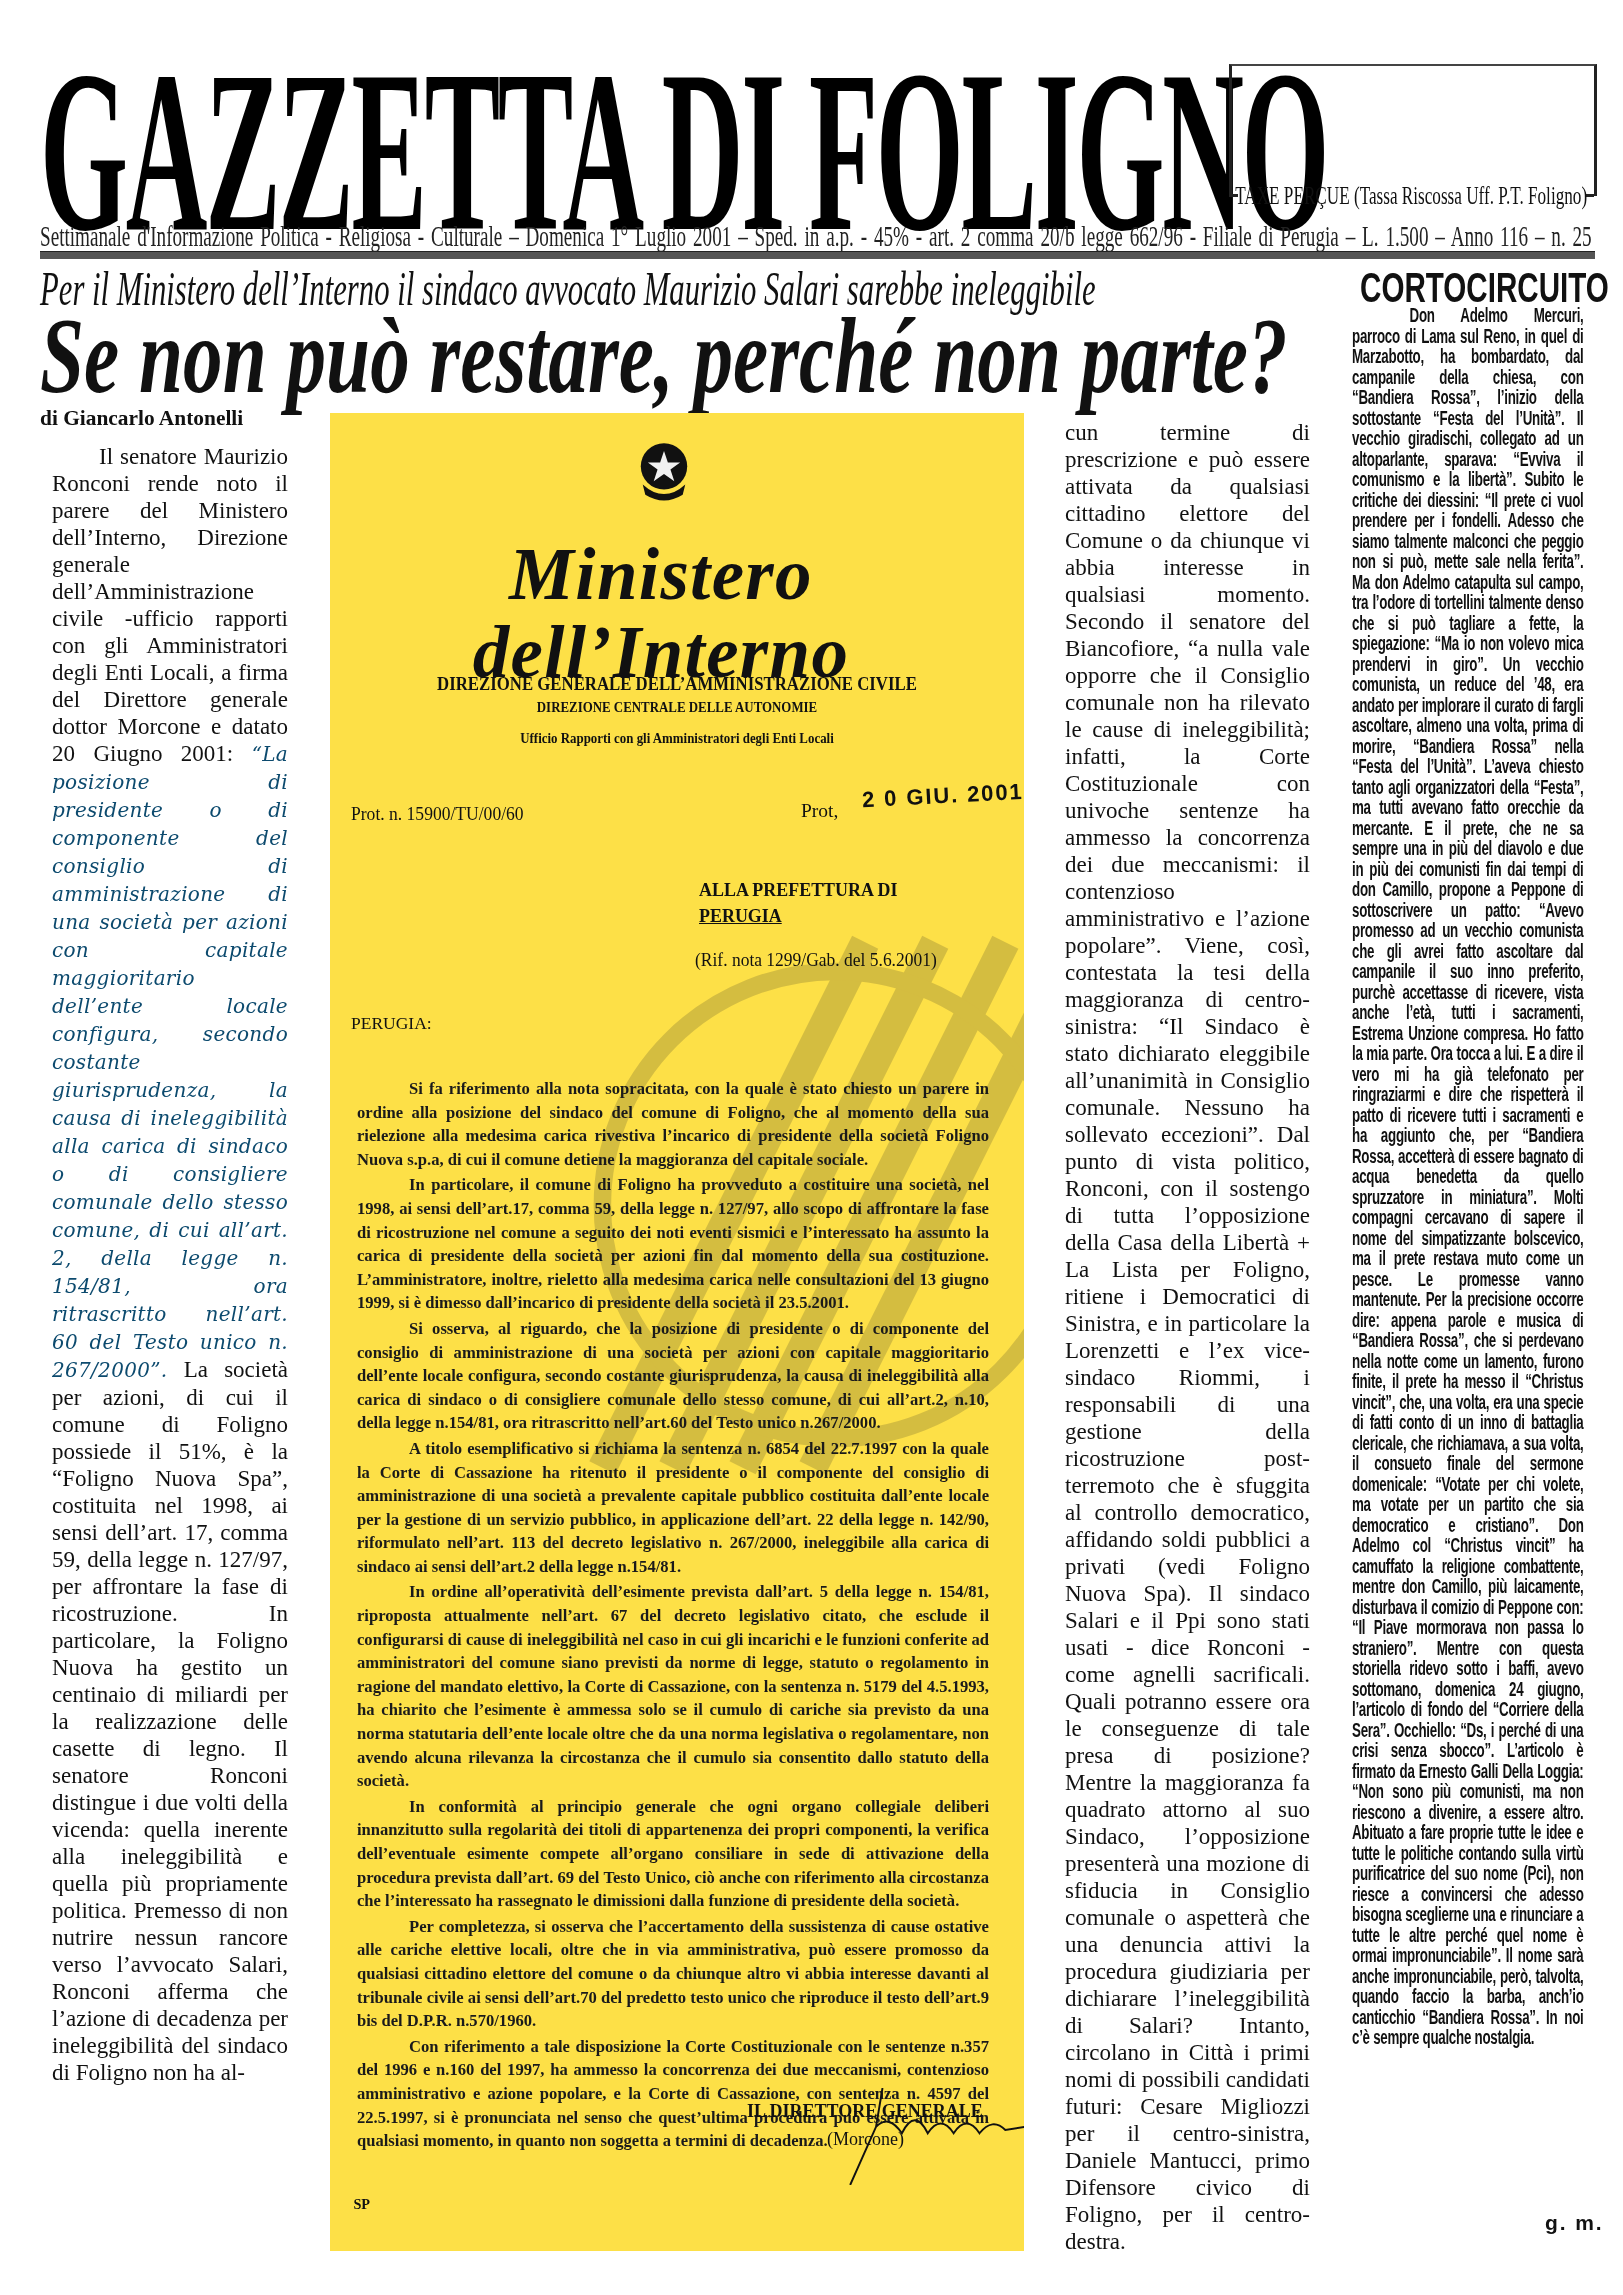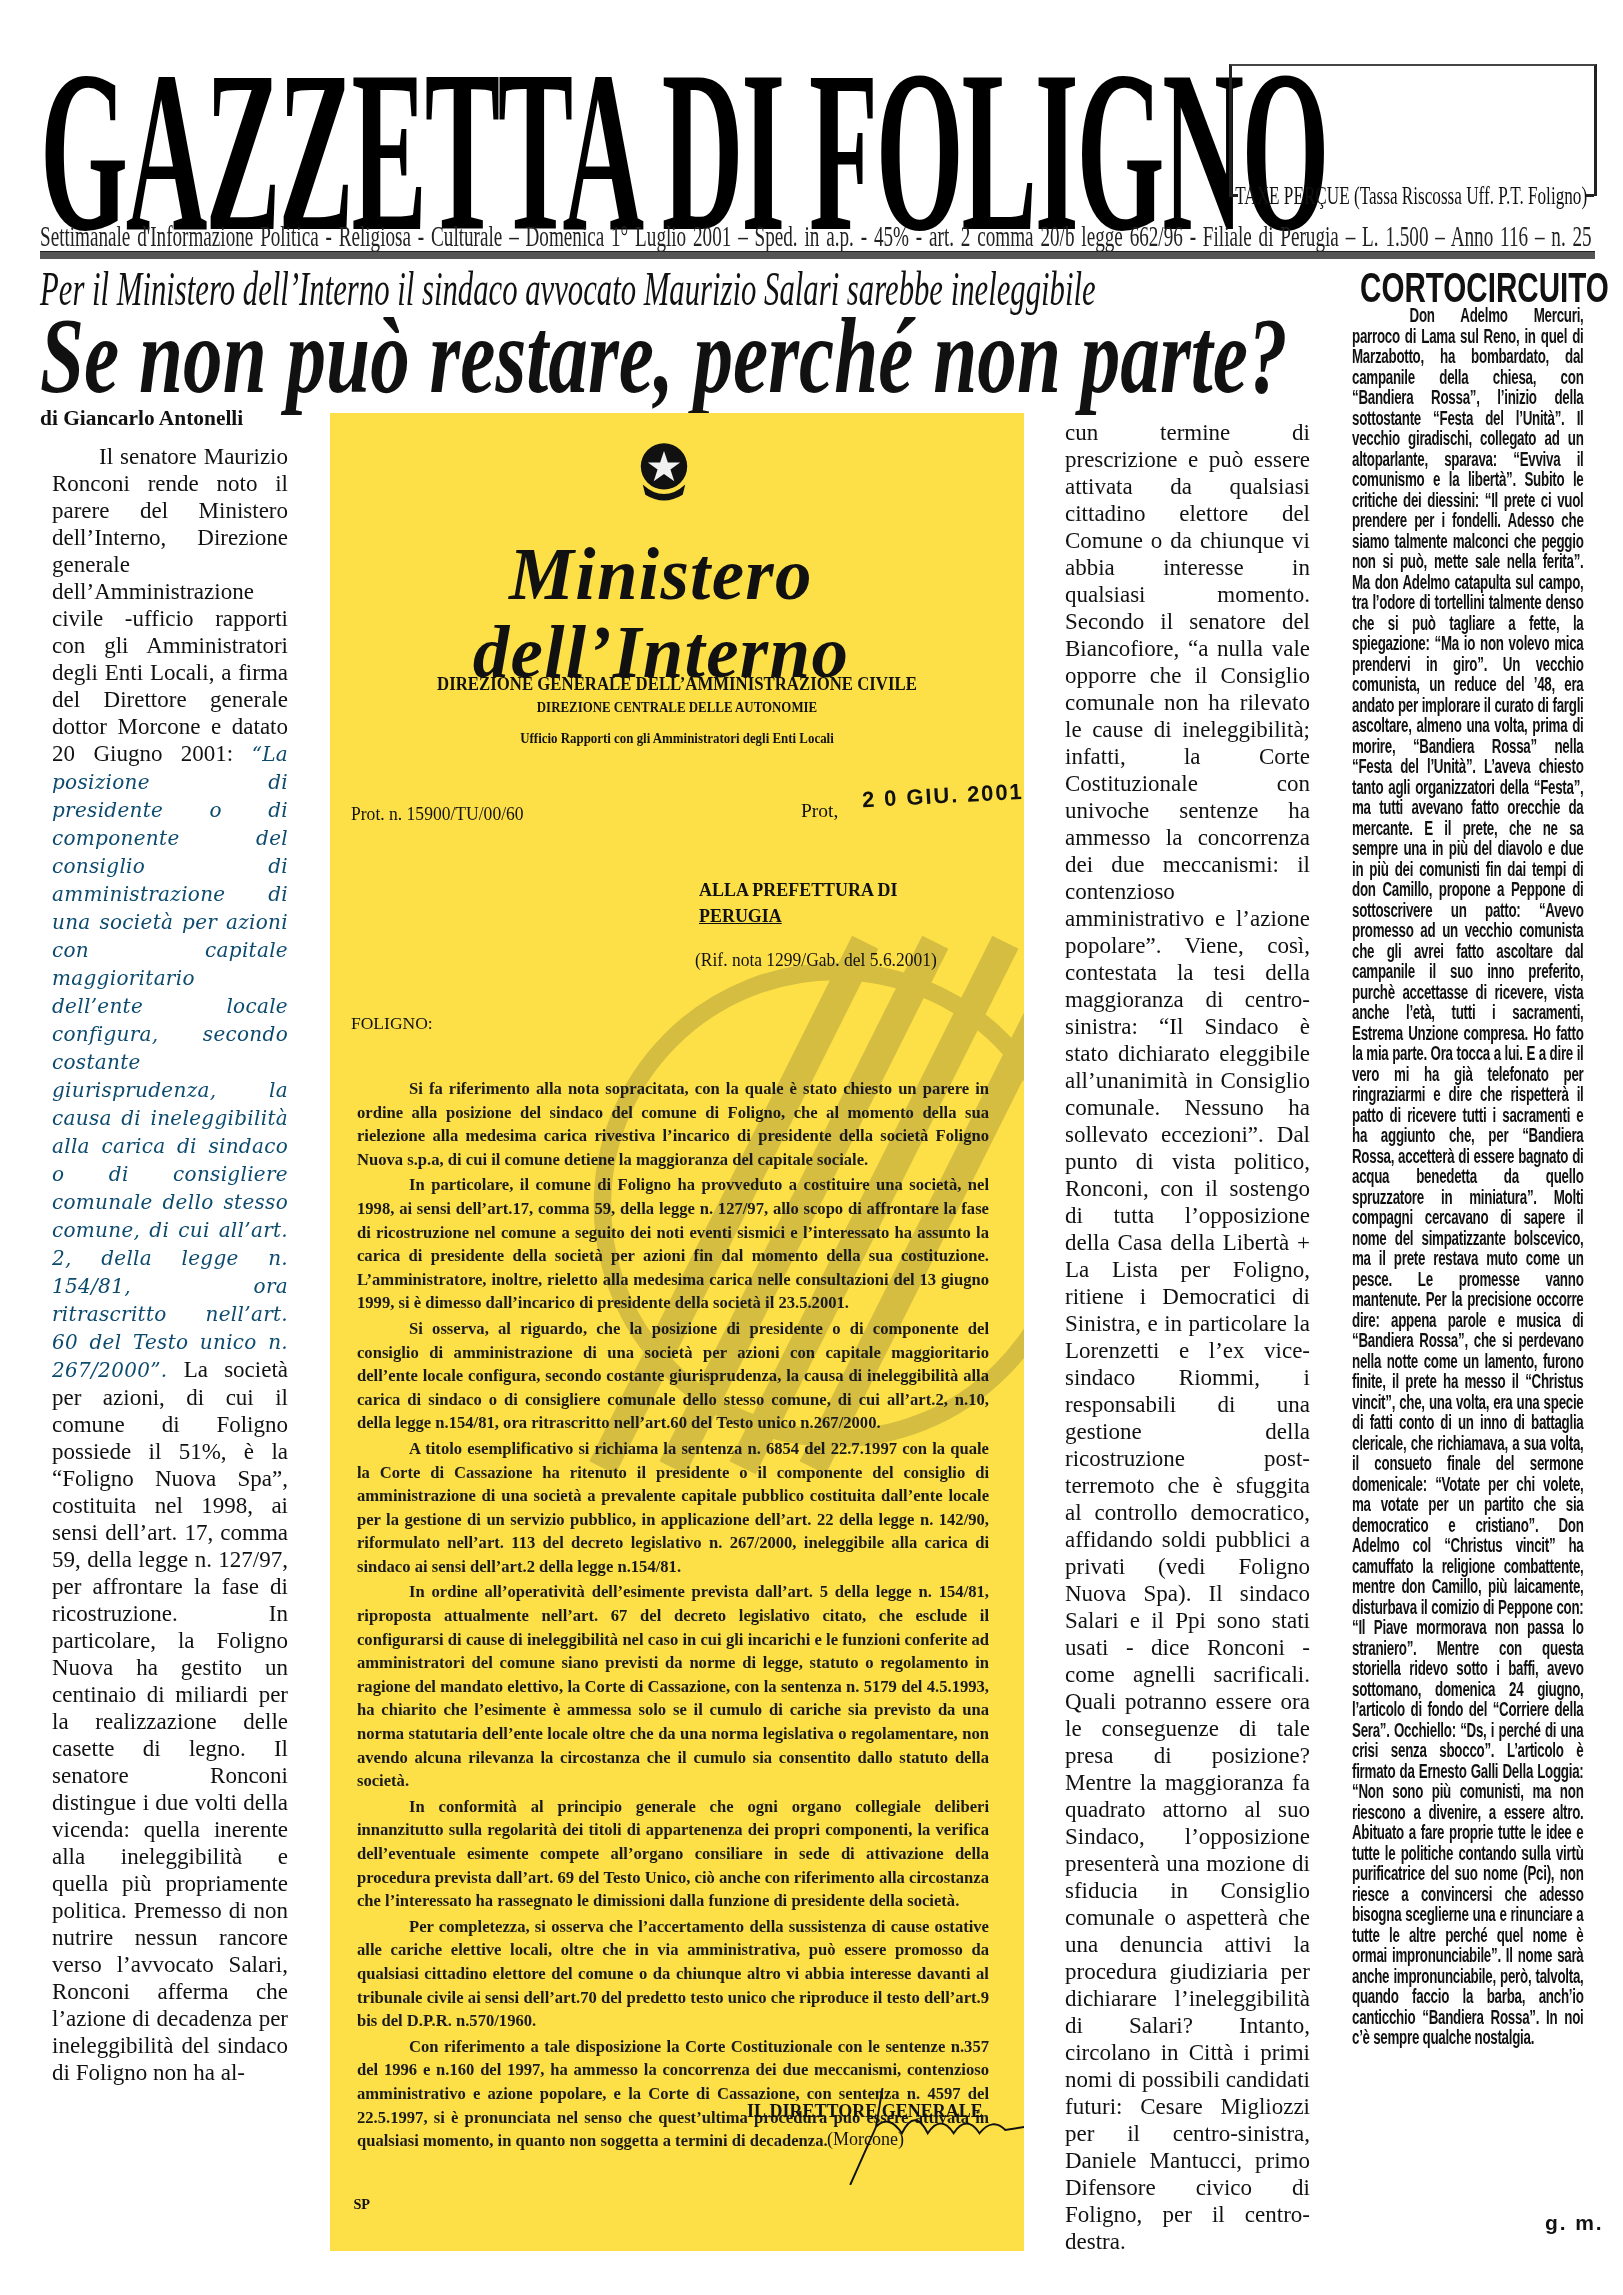--- a/index.html
+++ b/index.html
@@ -154,21 +154,21 @@
   <div class="dir-central">DIREZIONE CENTRALE DELLE AUTONOMIE</div>
   <div class="ufficio">Ufficio Rapporti con gli Amministratori degli Enti Locali</div>
   <div class="prot">Prot. n. 15900/TU/00/60</div>
   <div class="roma">Prot,</div>
   <div class="roma-date">2 0 GIU. 2001</div>
   <div class="recipient">
     <div>ALLA PREFETTURA DI</div>
     <div class="city">PERUGIA</div>
   </div>
   <div class="rif">(Rif. nota 1299/Gab. del 5.6.2001)</div>
-  <div class="oggetto-label">FOLIGNO:</div>
+  <div class="oggetto-label">PERUGIA:</div>
   <div class="letter-body">
     <p>Si fa riferimento alla nota sopracitata, con la quale è stato chiesto un parere in ordine alla posizione del sindaco del comune di Foligno, che al momento della sua rielezione alla medesima carica rivestiva l’incarico di presidente della società Foligno Nuova s.p.a, di cui il comune detiene la maggioranza del capitale sociale.</p>
     <p>In particolare, il comune di Foligno ha provveduto a costituire una società, nel 1998, ai sensi dell’art.17, comma 59, della legge n. 127/97, allo scopo di affrontare la fase di ricostruzione nel comune a seguito dei noti eventi sismici e l’interessato ha assunto la carica di presidente della società per azioni fin dal momento della sua costituzione. L’amministratore, inoltre, rieletto alla medesima carica nelle consultazioni del 13 giugno 1999, si è dimesso dall’incarico di presidente della società il 23.5.2001.</p>
     <p>Si osserva, al riguardo, che la posizione di presidente o di componente del consiglio di amministrazione di una società per azioni con capitale maggioritario dell’ente locale configura, secondo costante giurisprudenza, la causa di ineleggibilità alla carica di sindaco o di consigliere comunale dello stesso comune, di cui all’art.2, n.10, della legge n.154/81, ora ritrascritto nell’art.60 del Testo unico n.267/2000.</p>
     <p>A titolo esemplificativo si richiama la sentenza n. 6854 del 22.7.1997 con la quale la Corte di Cassazione ha ritenuto il presidente o il componente del consiglio di amministrazione di una società a prevalente capitale pubblico costituita dall’ente locale per la gestione di un servizio pubblico, in applicazione dell’art. 22 della legge n. 142/90, riformulato nell’art. 113 del decreto legislativo n. 267/2000, ineleggibile alla carica di sindaco ai sensi dell’art.2 della legge n.154/81.</p>
     <p>In ordine all’operatività dell’esimente prevista dall’art. 5 della legge n. 154/81, riproposta attualmente nell’art. 67 del decreto legislativo citato, che esclude il configurarsi di cause di ineleggibilità nel caso in cui gli incarichi e le funzioni conferite ad amministratori del comune siano previsti da norme di legge, statuto o regolamento in ragione del mandato elettivo, la Corte di Cassazione, con la sentenza n. 5179 del 4.5.1993, ha chiarito che l’esimente è ammessa solo se il cumulo di cariche sia previsto da una norma statutaria dell’ente locale oltre che da una norma legislativa o regolamentare, non avendo alcuna rilevanza la circostanza che il cumulo sia consentito dallo statuto della società.</p>
     <p>In conformità al principio generale che ogni organo collegiale deliberi innanzitutto sulla regolarità dei titoli di appartenenza dei propri componenti, la verifica dell’eventuale esimente compete all’organo consiliare in sede di attivazione della procedura prevista dall’art. 69 del Testo Unico, ciò anche con riferimento alla circostanza che l’interessato ha rassegnato le dimissioni dalla funzione di presidente della società.</p>
     <p>Per completezza, si osserva che l’accertamento della sussistenza di cause ostative alle cariche elettive locali, oltre che in via amministrativa, può essere promosso da qualsiasi cittadino elettore del comune o da chiunque altro vi abbia interesse davanti al tribunale civile ai sensi dell’art.70 del predetto testo unico che riproduce il testo dell’art.9 bis del D.P.R. n.570/1960.</p>
     <p>Con riferimento a tale disposizione la Corte Costituzionale con le sentenze n.357 del 1996 e n.160 del 1997, ha ammesso la concorrenza dei due meccanismi, contenzioso amministrativo e azione popolare, e la Corte di Cassazione, con sentenza n. 4597 del 22.5.1997, si è pronunciata nel senso che quest’ultima procedura può essere attivata in qualsiasi momento, in quanto non soggetta a termini di decadenza.</p>
   </div>

